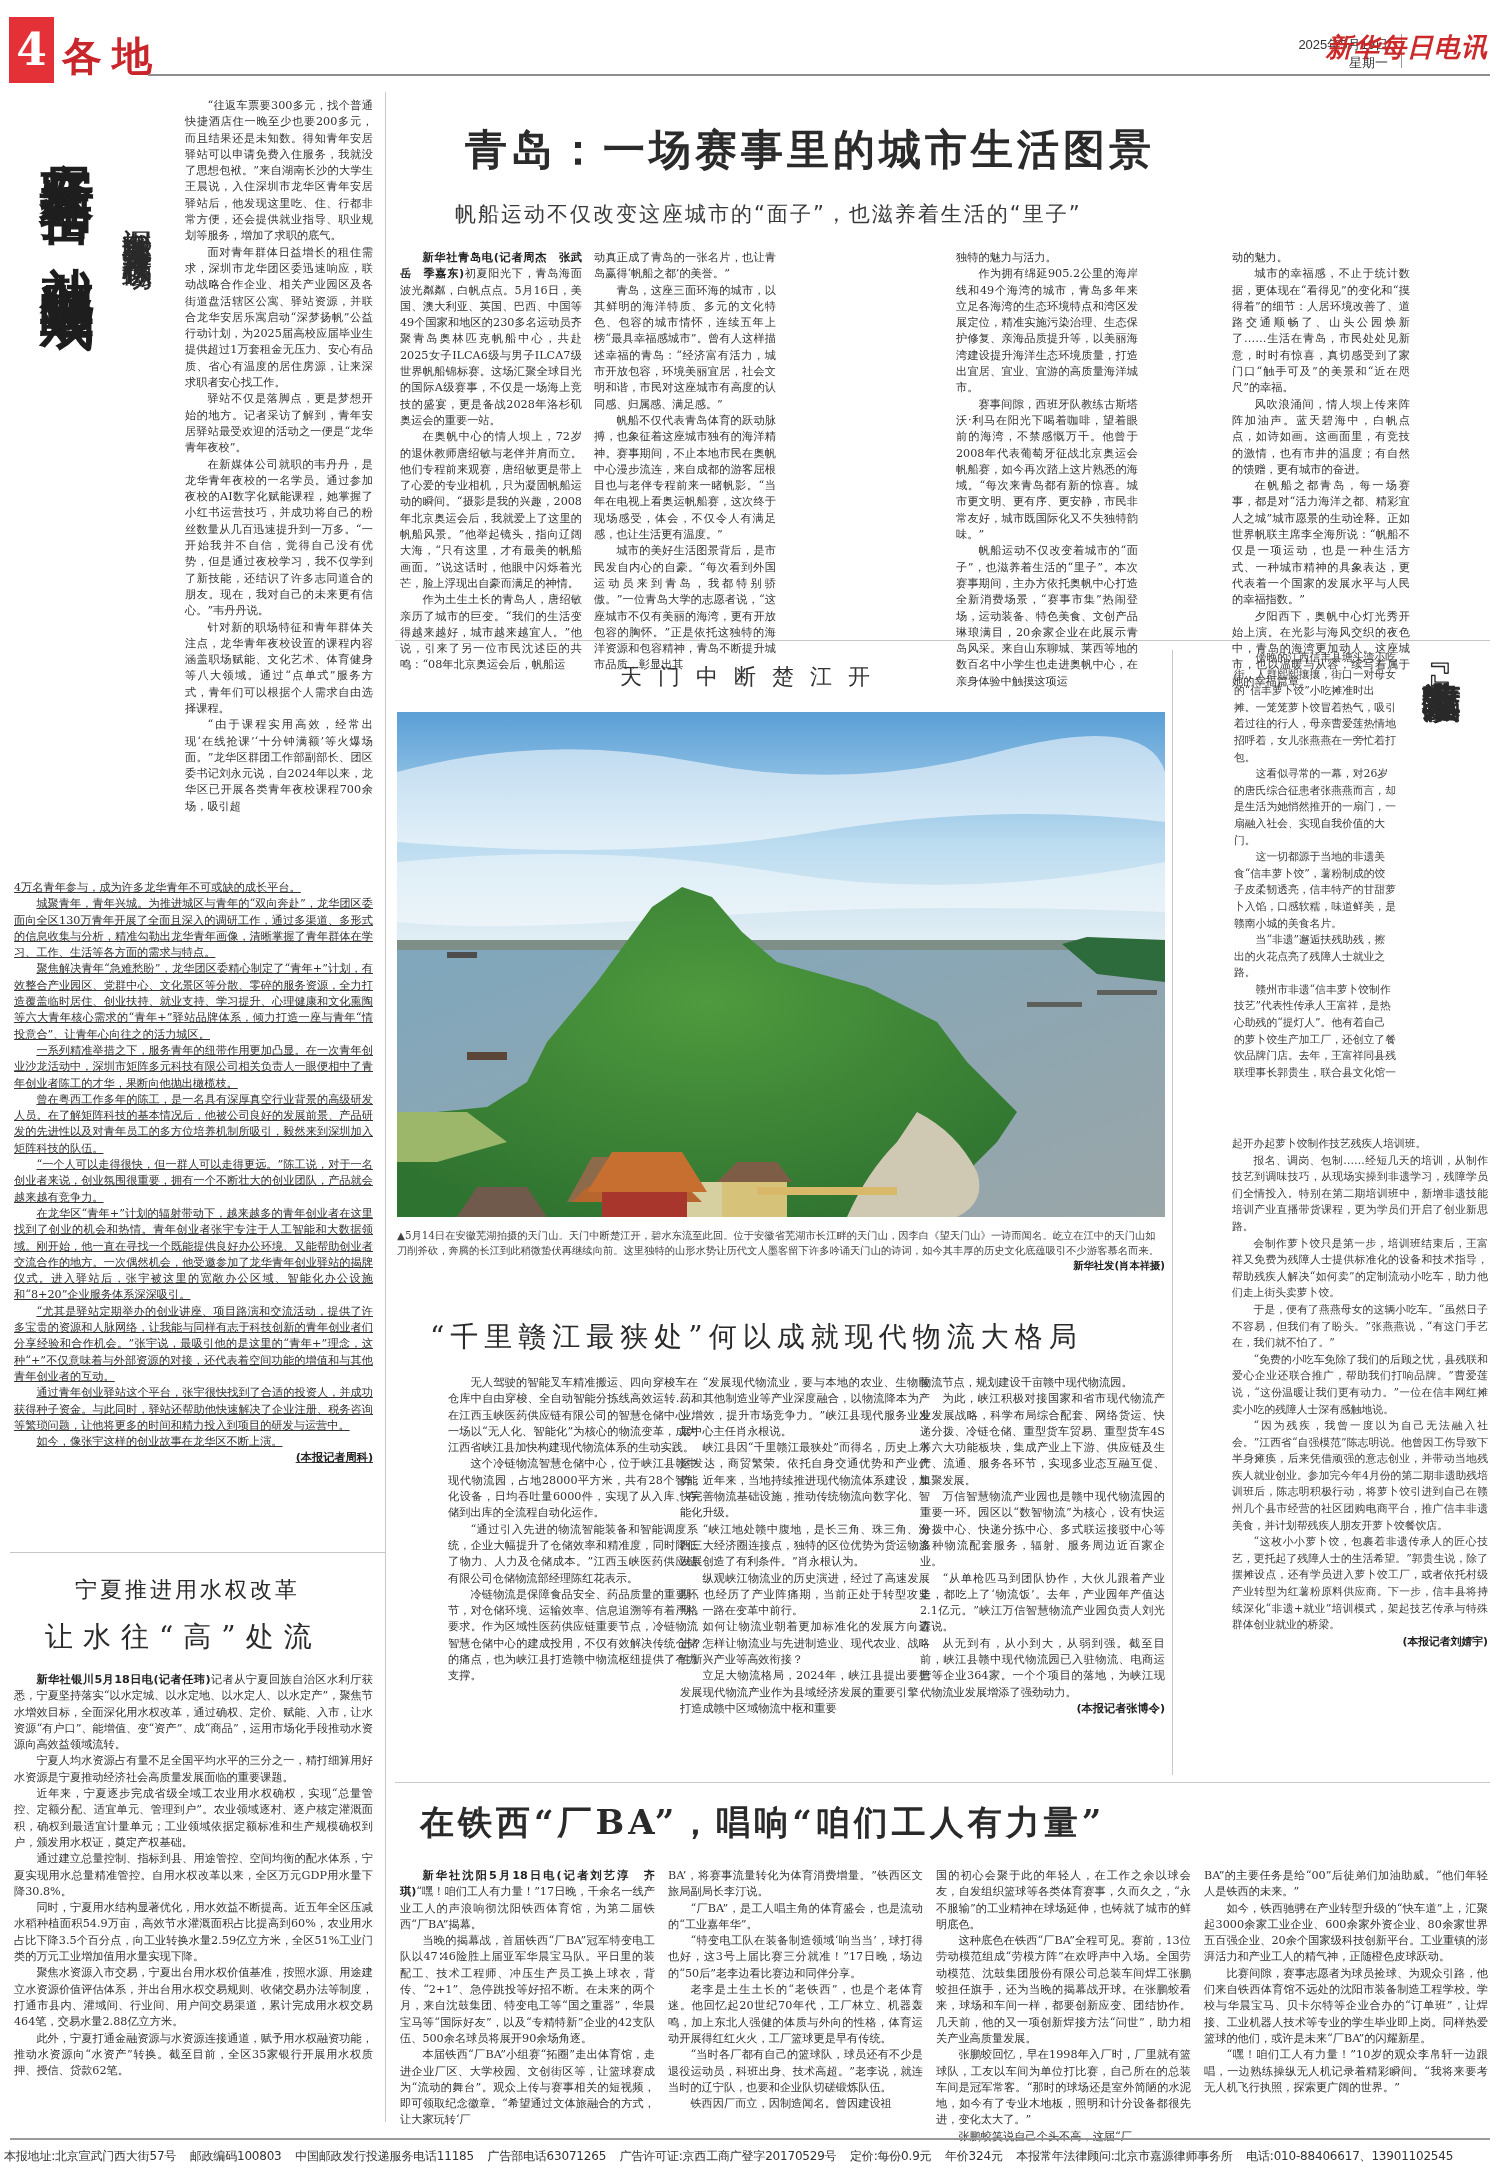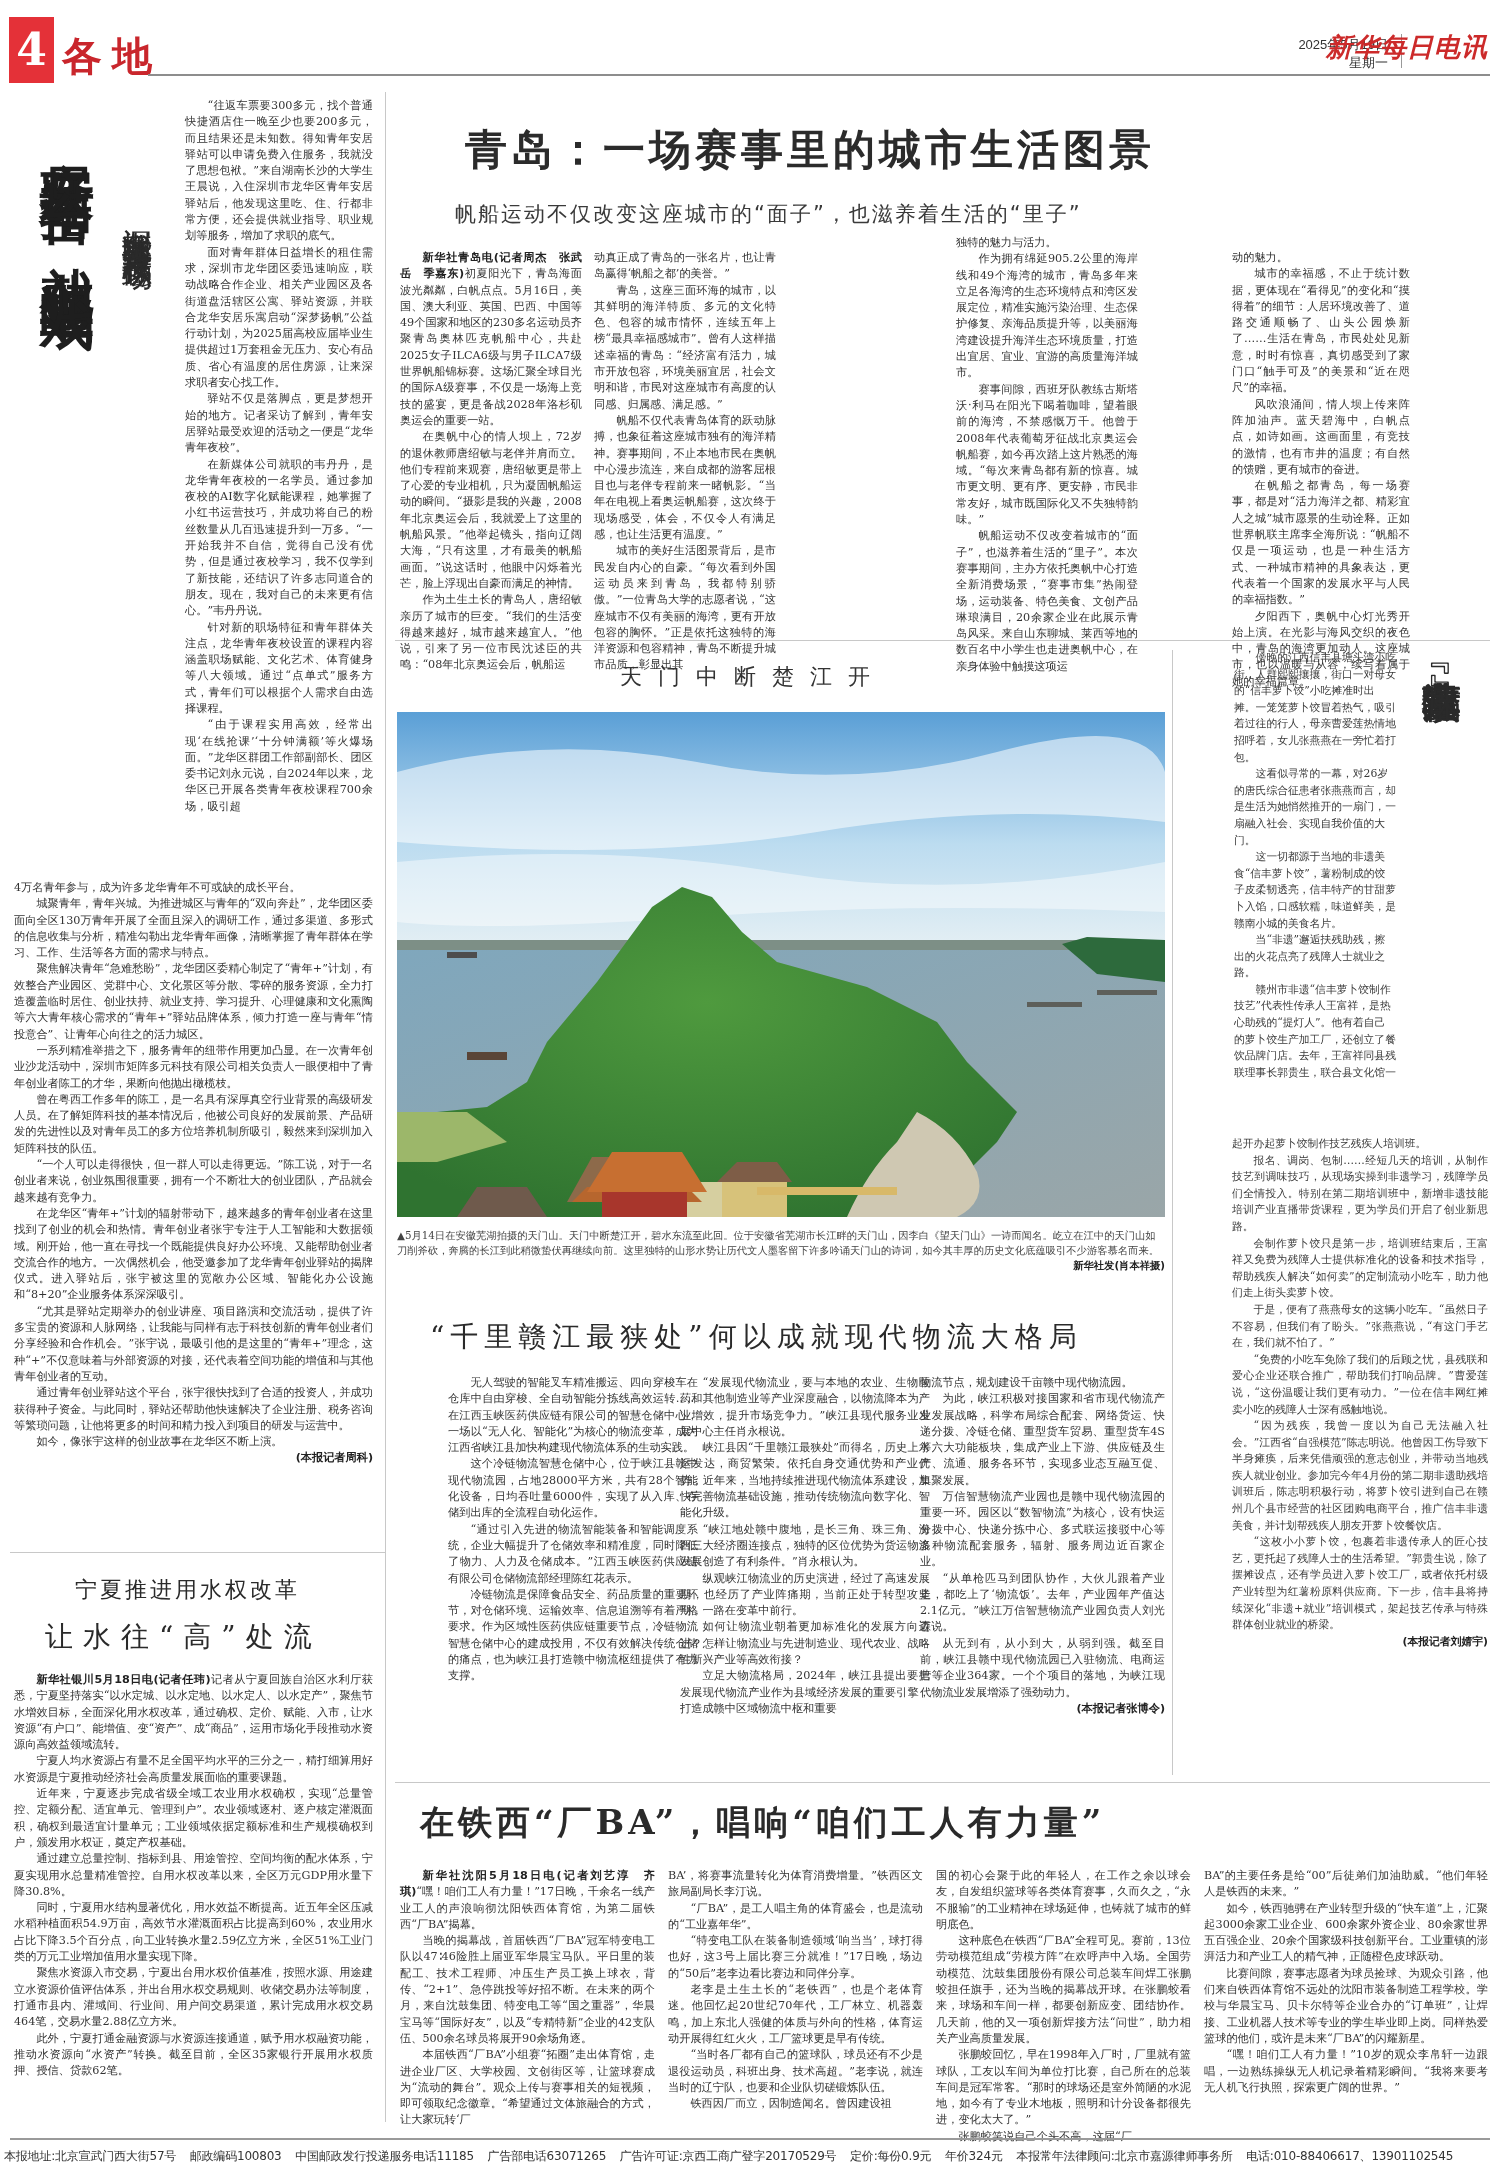--- a/index.html
+++ b/index.html
@@ -75,21 +75,21 @@
 <div class="abs vtitle anju-title">安居驿站搭台 就业创业唱戏</div>
 <div class="abs vtitle anju-sub">深圳龙华区打造青年人才成长『强磁场』</div>
 <div class="abs body-text" style="left:185px; top:98px; width:188px;">
   <p>“往返车票要300多元，找个普通快捷酒店住一晚至少也要200多元，而且结果还是未知数。得知青年安居驿站可以申请免费入住服务，我就没了思想包袱。”来自湖南长沙的大学生王晨说，入住深圳市龙华区青年安居驿站后，他发现这里吃、住、行都非常方便，还会提供就业指导、职业规划等服务，增加了求职的底气。</p>
   <p>面对青年群体日益增长的租住需求，深圳市龙华团区委迅速响应，联动战略合作企业、相关产业园区及各街道盘活辖区公寓、驿站资源，并联合龙华安居乐寓启动“深梦扬帆”公益行动计划，为2025届高校应届毕业生提供超过1万套租金无压力、安心有品质、省心有温度的居住房源，让来深求职者安心找工作。</p>
   <p>驿站不仅是落脚点，更是梦想开始的地方。记者采访了解到，青年安居驿站最受欢迎的活动之一便是“龙华青年夜校”。</p>
   <p>在新媒体公司就职的韦丹丹，是龙华青年夜校的一名学员。通过参加夜校的AI数字化赋能课程，她掌握了小红书运营技巧，并成功将自己的粉丝数量从几百迅速提升到一万多。“一开始我并不自信，觉得自己没有优势，但是通过夜校学习，我不仅学到了新技能，还结识了许多志同道合的朋友。现在，我对自己的未来更有信心。”韦丹丹说。</p>
   <p>针对新的职场特征和青年群体关注点，龙华青年夜校设置的课程内容涵盖职场赋能、文化艺术、体育健身等八大领域。通过“点单式”服务方式，青年们可以根据个人需求自由选择课程。</p>
   <p>“由于课程实用高效，经常出现‘在线抢课’‘十分钟满额’等火爆场面。”龙华区群团工作部副部长、团区委书记刘永元说，自2024年以来，龙华区已开展各类青年夜校课程700余场，吸引超</p>
 </div>
-<div class="abs body-text" style="left:14px; top:880px; width:359px;">
+<div class="abs body-text" style="left:14px; top:880px; width:359px;text-decoration:underline;">
   <p class="noindent">4万名青年参与，成为许多龙华青年不可或缺的成长平台。</p>
   <p>城聚青年，青年兴城。为推进城区与青年的“双向奔赴”，龙华团区委面向全区130万青年开展了全面且深入的调研工作，通过多渠道、多形式的信息收集与分析，精准勾勒出龙华青年画像，清晰掌握了青年群体在学习、工作、生活等各方面的需求与特点。</p>
   <p>聚焦解决青年“急难愁盼”，龙华团区委精心制定了“青年+”计划，有效整合产业园区、党群中心、文化景区等分散、零碎的服务资源，全力打造覆盖临时居住、创业扶持、就业支持、学习提升、心理健康和文化熏陶等六大青年核心需求的“青年+”驿站品牌体系，倾力打造一座与青年“情投意合”、让青年心向往之的活力城区。</p>
   <p>一系列精准举措之下，服务青年的纽带作用更加凸显。在一次青年创业沙龙活动中，深圳市矩阵多元科技有限公司相关负责人一眼便相中了青年创业者陈工的才华，果断向他抛出橄榄枝。</p>
   <p>曾在粤西工作多年的陈工，是一名具有深厚真空行业背景的高级研发人员。在了解矩阵科技的基本情况后，他被公司良好的发展前景、产品研发的先进性以及对青年员工的多方位培养机制所吸引，毅然来到深圳加入矩阵科技的队伍。</p>
   <p>“一个人可以走得很快，但一群人可以走得更远。”陈工说，对于一名创业者来说，创业氛围很重要，拥有一个不断壮大的创业团队，产品就会越来越有竞争力。</p>
   <p>在龙华区“青年+”计划的辐射带动下，越来越多的青年创业者在这里找到了创业的机会和热情。青年创业者张宇专注于人工智能和大数据领域。刚开始，他一直在寻找一个既能提供良好办公环境、又能帮助创业者交流合作的地方。一次偶然机会，他受邀参加了龙华青年创业驿站的揭牌仪式。进入驿站后，张宇被这里的宽敞办公区域、智能化办公设施和“8+20”企业服务体系深深吸引。</p>
   <p>“尤其是驿站定期举办的创业讲座、项目路演和交流活动，提供了许多宝贵的资源和人脉网络，让我能与同样有志于科技创新的青年创业者们分享经验和合作机会。”张宇说，最吸引他的是这里的“青年+”理念，这种“+”不仅意味着与外部资源的对接，还代表着空间功能的增值和与其他青年创业者的互动。</p>
   <p>通过青年创业驿站这个平台，张宇很快找到了合适的投资人，并成功获得种子资金。与此同时，驿站还帮助他快速解决了企业注册、税务咨询等繁琐问题，让他将更多的时间和精力投入到项目的研发与运营中。</p>
   <p>如今，像张宇这样的创业故事在龙华区不断上演。</p>
@@ -118,21 +118,21 @@
   <p>在奥帆中心的情人坝上，72岁的退休教师唐绍敏与老伴并肩而立。他们专程前来观赛，唐绍敏更是带上了心爱的专业相机，只为凝固帆船运动的瞬间。“摄影是我的兴趣，2008年北京奥运会后，我就爱上了这里的帆船风景。”他举起镜头，指向辽阔大海，“只有这里，才有最美的帆船画面。”说这话时，他眼中闪烁着光芒，脸上浮现出自豪而满足的神情。</p>
   <p>作为土生土长的青岛人，唐绍敏亲历了城市的巨变。“我们的生活变得越来越好，城市越来越宜人。”他说，引来了另一位市民沈述臣的共鸣：“08年北京奥运会后，帆船运</p>
 </div>
 <div class="abs body-text" style="left:594px; top:250px; width:182px;">
   <p class="noindent">动真正成了青岛的一张名片，也让青岛赢得‘帆船之都’的美誉。”</p>
   <p>青岛，这座三面环海的城市，以其鲜明的海洋特质、多元的文化特色、包容的城市情怀，连续五年上榜“最具幸福感城市”。曾有人这样描述幸福的青岛：“经济富有活力，城市开放包容，环境美丽宜居，社会文明和谐，市民对这座城市有高度的认同感、归属感、满足感。”</p>
   <p>帆船不仅代表青岛体育的跃动脉搏，也象征着这座城市独有的海洋精神。赛事期间，不止本地市民在奥帆中心漫步流连，来自成都的游客屈根目也与老伴专程前来一睹帆影。“当年在电视上看奥运帆船赛，这次终于现场感受，体会，不仅令人有满足感，也让生活更有温度。”</p>
   <p>城市的美好生活图景背后，是市民发自内心的自豪。“每次看到外国运动员来到青岛，我都特别骄傲。”一位青岛大学的志愿者说，“这座城市不仅有美丽的海湾，更有开放包容的胸怀。”正是依托这独特的海洋资源和包容精神，青岛不断提升城市品质，彰显出其</p>
 </div>
 
-<div class="abs body-text" style="left:956px; top:235px; width:182px;">
+<div class="abs body-text" style="left:956px; top:250px; width:182px;">
   <p class="noindent">独特的魅力与活力。</p>
   <p>作为拥有绵延905.2公里的海岸线和49个海湾的城市，青岛多年来立足各海湾的生态环境特点和湾区发展定位，精准实施污染治理、生态保护修复、亲海品质提升等，以美丽海湾建设提升海洋生态环境质量，打造出宜居、宜业、宜游的高质量海洋城市。</p>
   <p>赛事间隙，西班牙队教练古斯塔沃·利马在阳光下喝着咖啡，望着眼前的海湾，不禁感慨万千。他曾于2008年代表葡萄牙征战北京奥运会帆船赛，如今再次踏上这片熟悉的海域。“每次来青岛都有新的惊喜。城市更文明、更有序、更安静，市民非常友好，城市既国际化又不失独特韵味。”</p>
   <p>帆船运动不仅改变着城市的“面子”，也滋养着生活的“里子”。本次赛事期间，主办方依托奥帆中心打造全新消费场景，“赛事市集”热闹登场，运动装备、特色美食、文创产品琳琅满目，20余家企业在此展示青岛风采。来自山东聊城、莱西等地的数百名中小学生也走进奥帆中心，在亲身体验中触摸这项运</p>
 </div>
 <div class="abs body-text" style="left:1232px; top:250px; width:178px;">
   <p class="noindent">动的魅力。</p>
   <p>城市的幸福感，不止于统计数据，更体现在“看得见”的变化和“摸得着”的细节：人居环境改善了、道路交通顺畅了、山头公园焕新了……生活在青岛，市民处处见新意，时时有惊喜，真切感受到了家门口“触手可及”的美景和“近在咫尺”的幸福。</p>
   <p>风吹浪涌间，情人坝上传来阵阵加油声。蓝天碧海中，白帆点点，如诗如画。这画面里，有竞技的激情，也有市井的温度；有自然的馈赠，更有城市的奋进。</p>
   <p>在帆船之都青岛，每一场赛事，都是对“活力海洋之都、精彩宜人之城”城市愿景的生动诠释。正如世界帆联主席李全海所说：“帆船不仅是一项运动，也是一种生活方式、一种城市精神的具象表达，更代表着一个国家的发展水平与人民的幸福指数。”</p>

